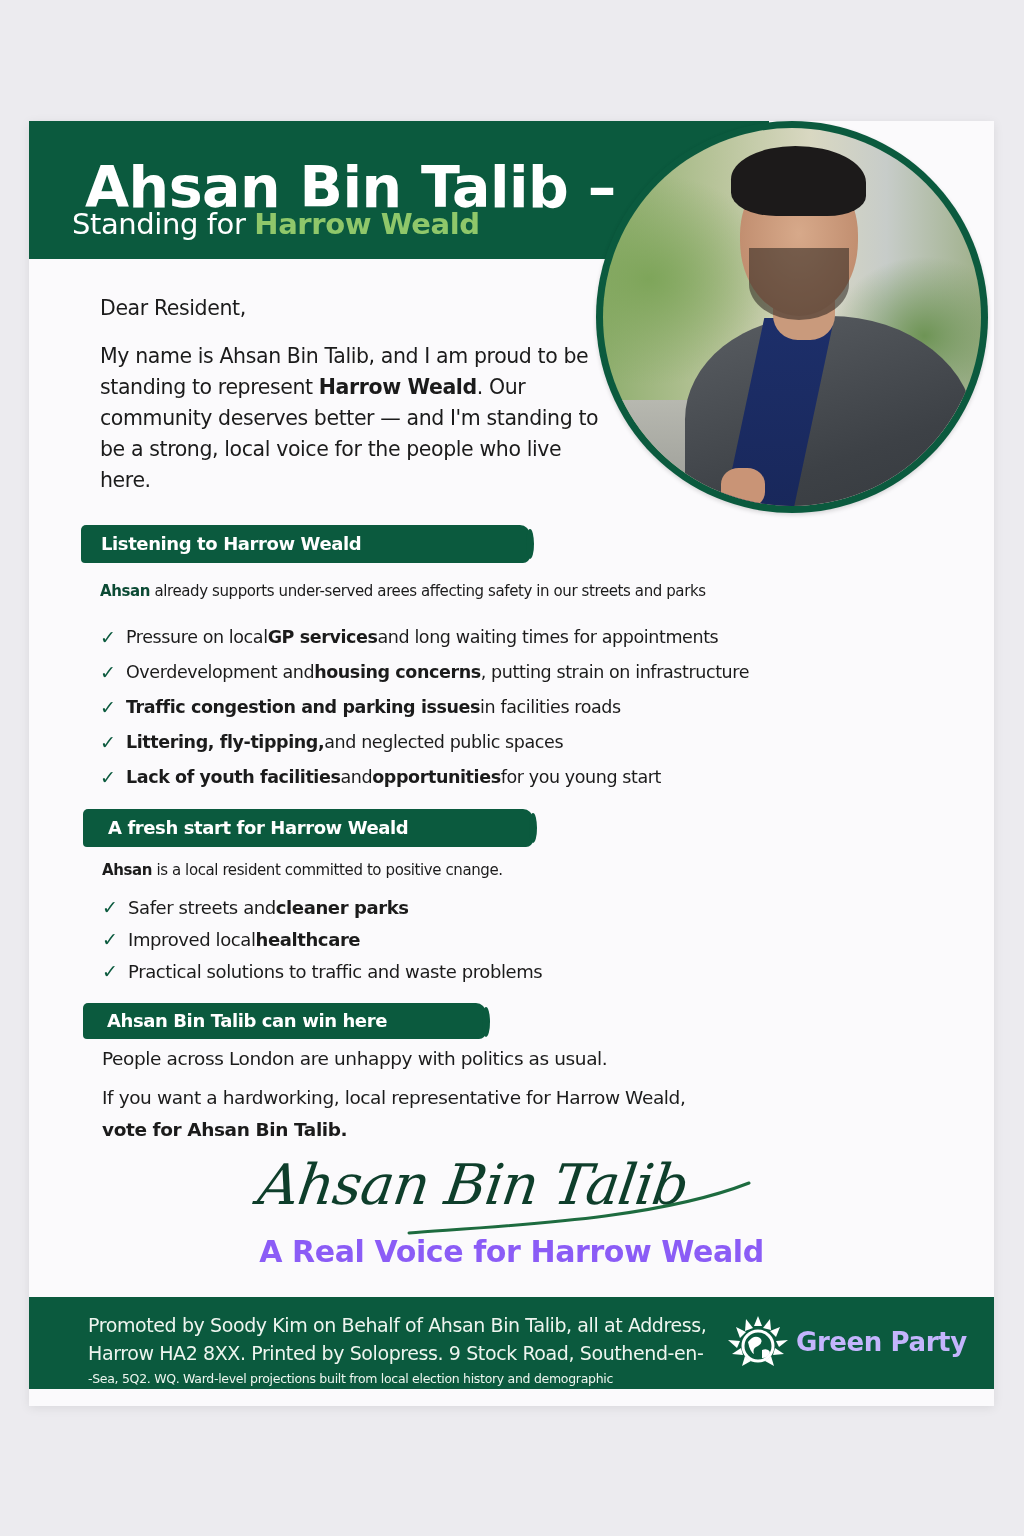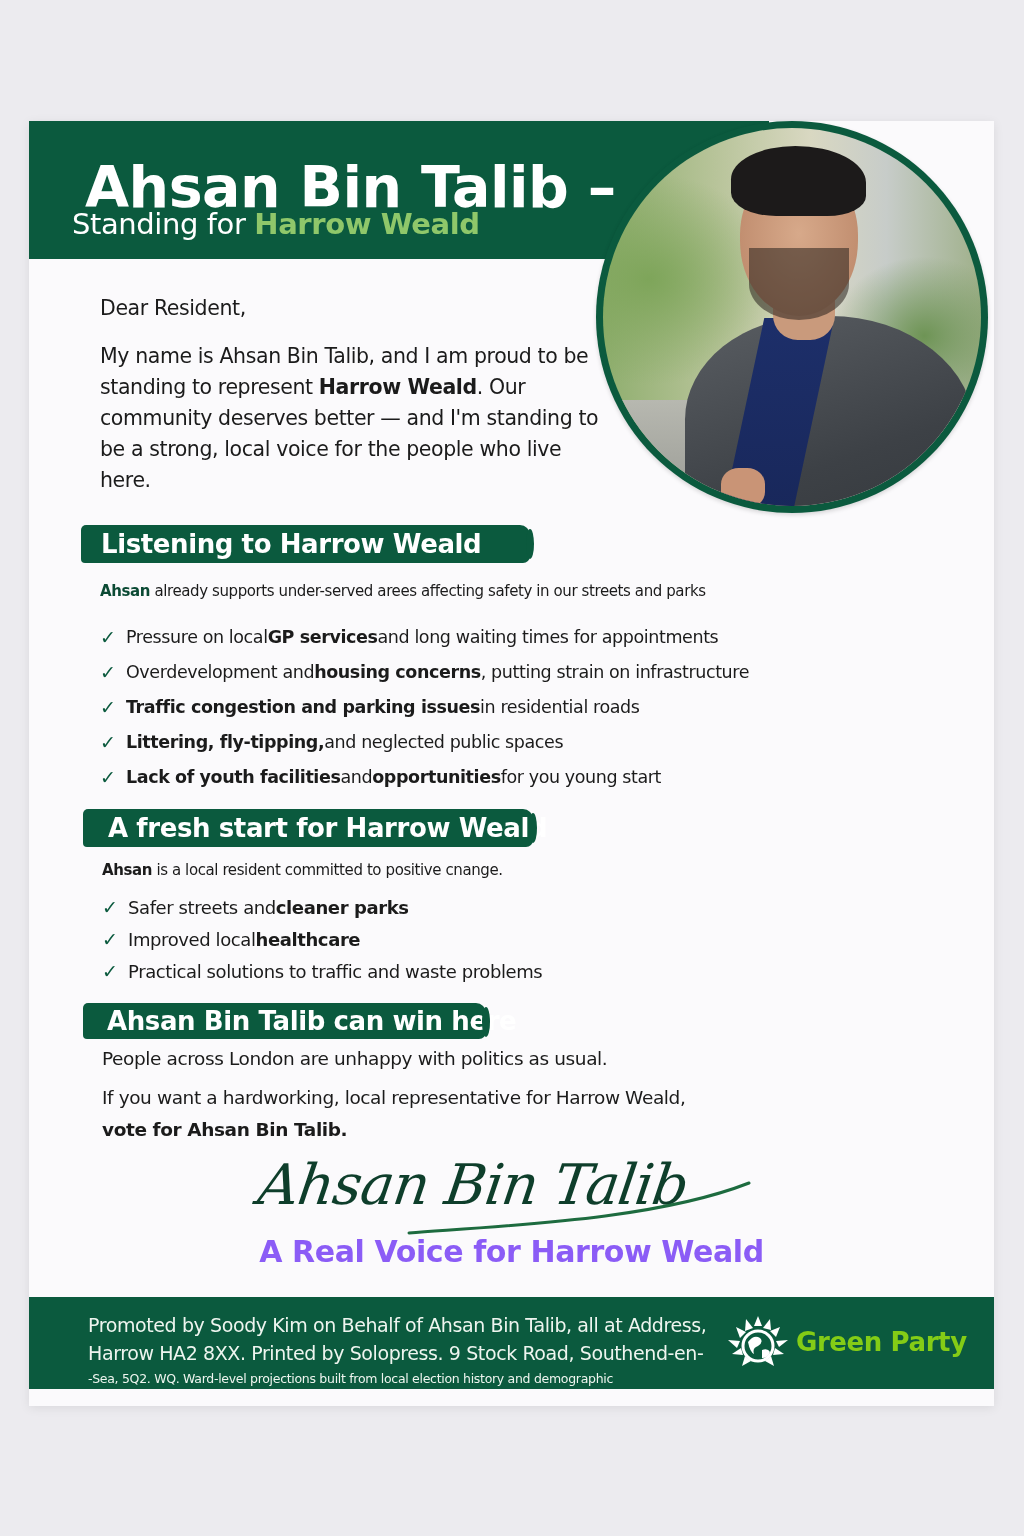--- a/index.html
+++ b/index.html
@@ -70,21 +70,21 @@
   .photo .hand {
     position:absolute; left:118px; top:340px; width:44px; height:40px;
     background:#c99476; border-radius:40%;
   }
   .letter { position:absolute; left:71px; top:172px; width:500px; font-size:20.5px; line-height:31px; font-family:"DejaVu Sans", sans-serif; letter-spacing:-0.4px; }
   .letter p { margin:0; }
   .letter .greet { margin-bottom:17px; }
   b, .b { font-weight:700; }
   .brush {
     position:absolute; height:38px; background:#0b5a3e; color:#fff;
-    font-family:"DejaVu Sans", sans-serif; font-weight:700; font-size:26px; line-height:38px;
+    font-family:"DejaVu Sans", sans-serif; font-weight:700; font-size:18px; line-height:38px;
     border-radius:5px 10px 7px 4px; letter-spacing:-0.4px; white-space:nowrap;
     box-sizing:border-box;
   }
   .brush::after {
     content:""; position:absolute; right:-4px; top:4px; width:8px; height:30px; background:#0b5a3e; border-radius:50%;
   }
   .section-text { position:absolute; font-family:"DejaVu Sans", sans-serif; letter-spacing:-0.4px; white-space:nowrap; }
   .intro { font-size:15px; }
   .intro .name { color:#0b4a34; font-weight:700; }
   ul.checks { list-style:none; margin:0; padding:0; }
@@ -99,21 +99,21 @@
     position:absolute; left:0; width:965px; text-align:center; top:1113px; font-family:"DejaVu Sans", sans-serif;
     font-size:30px; font-weight:700; color:#8b5cf6; letter-spacing:-0.4px; white-space:nowrap;
   }
   .footer {
     position:absolute; left:0; top:1176px; width:965px; height:92px; background:#0b5a3e; color:#eef5ef;
   }
   .footer .imprint { position:absolute; left:59px; top:14px; font-family:"DejaVu Sans", sans-serif; letter-spacing:-0.4px; }
   .footer .imprint .l { font-size:19px; line-height:28px; white-space:nowrap; }
   .footer .imprint .small { font-size:12.5px; line-height:24px; white-space:nowrap; letter-spacing:-0.3px; }
   .footer .logo { position:absolute; left:695px; top:17px; display:flex; align-items:center; }
-  .footer .logo-text { font-family:"DejaVu Sans", sans-serif; font-weight:700; font-size:26px; color:#84cc16; margin-left:4px; letter-spacing:-0.4px; }
+  .footer .logo-text { font-family:"DejaVu Sans", sans-serif; font-weight:700; font-size:26px; color:#c4b5fd; margin-left:4px; letter-spacing:-0.4px; }
 </style>
 </head>
 <body>
 
 <div class="page">
 
   <div class="header-band">
     <h1 class="title">Ahsan Bin Talib –</h1>
     <div class="subtitle">
       <span>Standing for </span><span class="hl">Harrow Weald</span>
@@ -154,21 +154,21 @@
     <li style="height:35px;">
         <span class="check">✓</span>
         <span>Overdevelopment and </span>
         <b>housing concerns</b>
         <span>, putting strain on infrastructure</span>
       </li>
     <li style="height:35px;">
         <span class="check">✓</span>
         <span></span>
         <b>Traffic congestion and parking issues</b>
-        <span> in residential roads</span>
+        <span> in facilities roads</span>
       </li>
     <li style="height:35px;">
         <span class="check">✓</span>
         <span></span>
         <b>Littering, fly-tipping,</b>
         <span> and neglected public spaces</span>
       </li>
     <li style="height:35px;">
         <span class="check">✓</span>
         <span></span>

